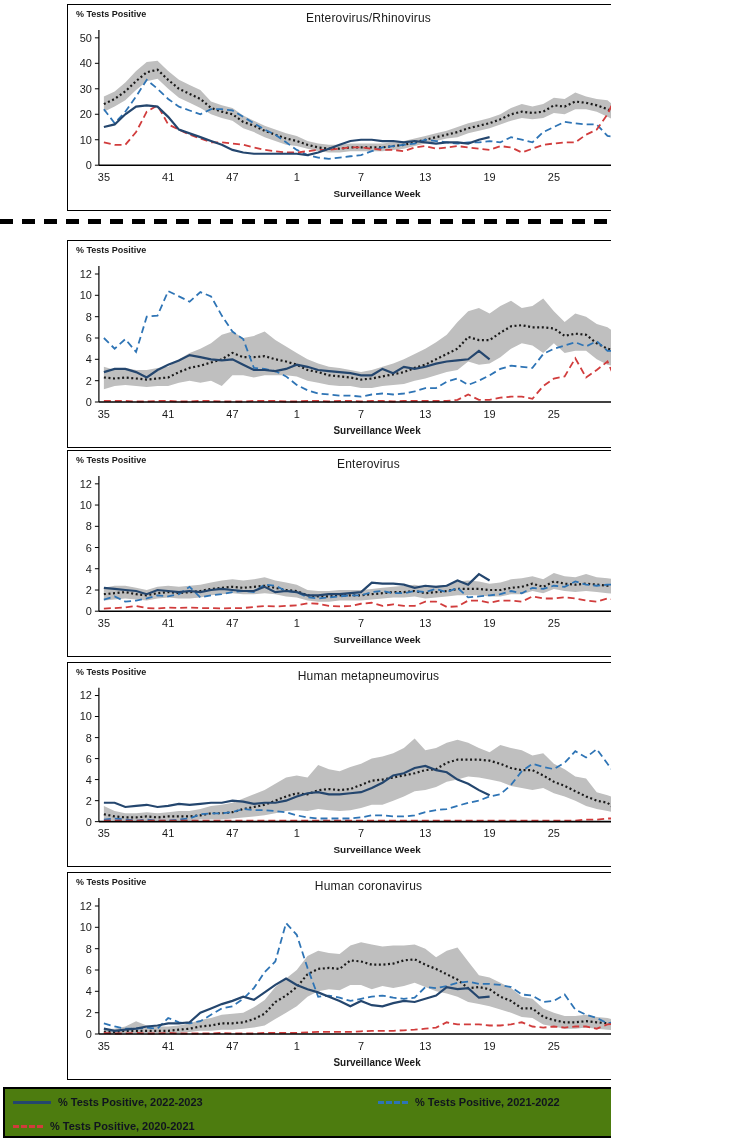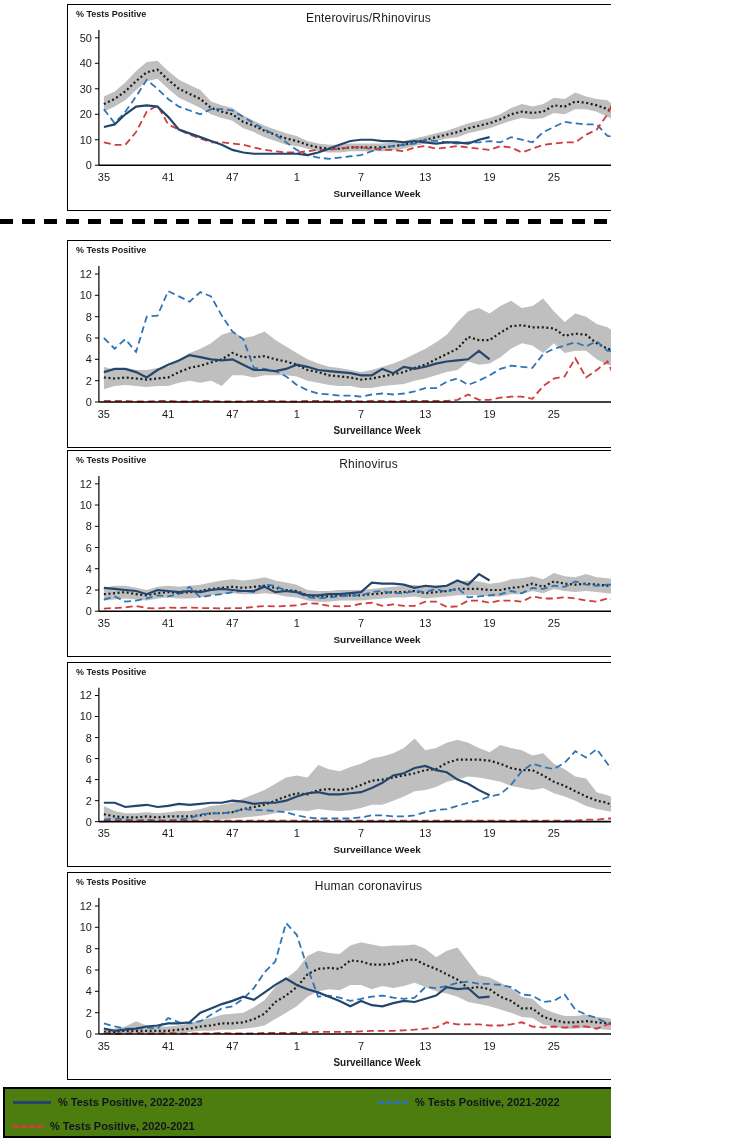--- a/index.html
+++ b/index.html
@@ -96,21 +96,21 @@
         <text class="tick" x="358.5" y="177" text-anchor="middle">13</text>
         <text class="tick" x="423.0" y="177" text-anchor="middle">19</text>
         <text class="tick" x="487.5" y="177" text-anchor="middle">25</text>
         <text class="tick" x="552.0" y="177" text-anchor="middle">31</text>
         <text class="xlab" x="310.1" y="193" text-anchor="middle">Surveillance Week</text>
       </svg>
   </div>
 
   <div class="panel" style="top:450px;">
     <div class="ylab">% Tests Positive</div>
-    <div class="title">Rhinovirus</div>
+    <div class="title">Enterovirus</div>
     <svg class="plot" viewBox="0 0 603 206" preserveAspectRatio="none">
         <polygon points="36.0,137.5 46.8,135.4 57.5,135.4 68.3,137.5 79.0,139.7 89.8,136.5 100.5,135.4 111.3,136.5 122.0,135.4 132.8,134.3 143.5,132.2 154.3,130.1 165.0,129.0 175.8,130.1 186.5,129.0 197.3,126.9 208.0,130.1 218.8,132.2 229.5,134.3 240.3,139.7 251.0,140.7 261.8,140.7 272.5,139.7 283.3,139.7 294.0,139.7 304.8,138.6 315.5,137.5 326.3,136.5 337.0,135.4 347.8,134.3 358.5,136.5 369.3,135.4 380.0,134.3 390.8,131.1 401.5,130.1 412.3,131.1 423.0,133.3 433.8,132.2 444.5,129.0 455.3,127.9 466.0,125.8 476.8,129.0 487.5,122.6 498.3,125.8 509.0,126.9 519.8,123.7 530.5,126.9 541.3,127.9 552.0,129.0 562.8,131.1 573.5,130.1 584.3,135.4 584.3,147.1 573.5,143.9 562.8,145.0 552.0,143.9 541.3,142.9 530.5,141.8 519.8,140.7 509.0,141.8 498.3,140.7 487.5,138.6 476.8,142.9 466.0,140.7 455.3,143.9 444.5,143.9 433.8,146.1 423.0,146.1 412.3,145.0 401.5,145.0 390.8,145.0 380.0,146.1 369.3,147.1 358.5,148.2 347.8,146.1 337.0,147.1 326.3,147.1 315.5,148.2 304.8,149.3 294.0,150.3 283.3,150.3 272.5,150.3 261.8,151.4 251.0,151.4 240.3,150.3 229.5,147.1 218.8,146.1 208.0,143.9 197.3,142.9 186.5,143.9 175.8,143.9 165.0,142.9 154.3,143.9 143.5,145.0 132.8,147.1 122.0,148.2 111.3,148.2 100.5,147.1 89.8,148.2 79.0,150.3 68.3,149.3 57.5,148.2 46.8,149.3 36.0,150.3" fill="#bfbfbf" stroke="none"></polygon>
         <path d="M36.0 143.9L46.8 142.9L57.5 141.8L68.3 143.9L79.0 145.0L89.8 142.9L100.5 141.8L111.3 142.9L122.0 141.8L132.8 140.7L143.5 138.6L154.3 137.5L165.0 136.5L175.8 137.5L186.5 136.5L197.3 135.4L208.0 137.5L218.8 139.7L229.5 140.7L240.3 145.0L251.0 146.1L261.8 146.1L272.5 145.0L283.3 145.0L294.0 145.0L304.8 143.9L315.5 142.9L326.3 141.8L337.0 141.8L347.8 140.7L358.5 142.9L369.3 141.8L380.0 140.7L390.8 138.6L401.5 138.6L412.3 138.6L423.0 139.7L433.8 139.7L444.5 137.5L455.3 136.5L466.0 133.3L476.8 136.5L487.5 131.1L498.3 133.3L509.0 134.3L519.8 133.3L530.5 134.3L541.3 135.4L552.0 136.5L562.8 137.5L573.5 137.5L584.3 141.8" fill="none" stroke="#1a1a1a" stroke-width="2.2" stroke-dasharray="2 2.6"></path>
         <path d="M36.0 149.3L46.8 146.1L57.5 151.4L68.3 150.3L79.0 148.2L89.8 145.0L100.5 146.1L111.3 143.9L122.0 136.5L132.8 147.1L143.5 145.0L154.3 143.9L165.0 141.8L175.8 140.7L186.5 141.8L197.3 134.3L208.0 135.4L218.8 140.7L229.5 141.8L240.3 147.1L251.0 148.2L261.8 147.1L272.5 146.1L283.3 145.0L294.0 145.0L304.8 141.8L315.5 140.7L326.3 142.9L337.0 142.9L347.8 140.7L358.5 141.8L369.3 138.6L380.0 141.8L390.8 137.5L401.5 147.1L412.3 146.1L423.0 145.0L433.8 143.9L444.5 140.7L455.3 142.9L466.0 137.5L476.8 138.6L487.5 135.4L498.3 136.5L509.0 131.1L519.8 134.3L530.5 135.4L541.3 134.3L552.0 134.3L562.8 132.2L573.5 134.3L584.3 140.7" fill="none" stroke="#2e74b5" stroke-width="1.8" stroke-dasharray="7 4"></path>
         <path d="M36.0 158.3L46.8 157.8L57.5 157.3L68.3 155.7L79.0 157.8L89.8 158.3L100.5 157.3L111.3 157.8L122.0 157.3L132.8 157.8L143.5 157.8L154.3 158.3L165.0 157.8L175.8 157.8L186.5 156.7L197.3 155.7L208.0 156.2L218.8 155.7L229.5 155.1L240.3 153.0L251.0 153.5L261.8 155.7L272.5 156.2L283.3 155.7L294.0 153.5L304.8 152.5L315.5 155.7L326.3 154.1L337.0 155.7L347.8 155.7L358.5 151.4L369.3 151.4L380.0 156.7L390.8 156.2L401.5 150.3L412.3 150.3L423.0 152.5L433.8 150.3L444.5 150.3L455.3 151.4L466.0 146.1L476.8 148.2L487.5 148.2L498.3 147.1L509.0 148.2L519.8 150.3L530.5 151.4L541.3 148.2L552.0 150.3L562.8 152.5L573.5 148.2L584.3 152.5" fill="none" stroke="#d13c3c" stroke-width="1.8" stroke-dasharray="7 4"></path>
         <path d="M36.0 137.5L46.8 138.6L57.5 139.7L68.3 140.7L79.0 143.9L89.8 139.7L100.5 140.7L111.3 141.8L122.0 140.7L132.8 141.8L143.5 139.7L154.3 138.6L165.0 139.7L175.8 140.7L186.5 140.7L197.3 136.5L208.0 141.8L218.8 140.7L229.5 141.8L240.3 145.0L251.0 145.0L261.8 143.9L272.5 143.9L283.3 142.9L294.0 141.8L304.8 132.2L315.5 133.3L326.3 133.3L337.0 134.3L347.8 137.5L358.5 135.4L369.3 136.5L380.0 135.4L390.8 130.1L401.5 134.3L412.3 123.7L423.0 130.1" fill="none" stroke="#24466e" stroke-width="2.2"></path>
         <line x1="31" y1="25" x2="31" y2="161" stroke="#000000" stroke-width="1.2"></line>
         <line x1="31" y1="161" x2="592" y2="161" stroke="#000000" stroke-width="1.6"></line>
         <line x1="27" y1="161.0" x2="31" y2="161.0" stroke="#000000" stroke-width="1"></line>
         <text class="tick" x="24" y="165.0" text-anchor="end">0</text>
@@ -134,20 +134,21 @@
         <text class="tick" x="358.5" y="177" text-anchor="middle">13</text>
         <text class="tick" x="423.0" y="177" text-anchor="middle">19</text>
         <text class="tick" x="487.5" y="177" text-anchor="middle">25</text>
         <text class="tick" x="552.0" y="177" text-anchor="middle">31</text>
         <text class="xlab" x="310.1" y="193" text-anchor="middle">Surveillance Week</text>
       </svg>
   </div>
 
   <div class="panel" style="top:662px;height:203px;">
     <div class="ylab">% Tests Positive</div>
+    <div class="title">Human metapneumovirus</div>
     <svg class="plot" viewBox="0 0 603 206" preserveAspectRatio="none">
         <polygon points="36.0,145.0 46.8,150.3 57.5,152.5 68.3,152.5 79.0,151.4 89.8,152.5 100.5,151.4 111.3,150.3 122.0,150.3 132.8,148.2 143.5,145.0 154.3,143.9 165.0,141.8 175.8,137.5 186.5,133.3 197.3,129.0 208.0,122.6 218.8,116.2 229.5,114.1 240.3,116.2 251.0,103.4 261.8,107.7 272.5,109.8 283.3,105.5 294.0,102.3 304.8,97.0 315.5,94.9 326.3,91.7 337.0,86.3 347.8,76.7 358.5,88.5 369.3,86.3 380.0,81.0 390.8,77.8 401.5,81.0 412.3,86.3 423.0,90.6 433.8,83.1 444.5,86.3 455.3,88.5 466.0,93.8 476.8,91.7 487.5,102.3 498.3,107.7 509.0,115.1 519.8,117.3 530.5,131.1 541.3,134.3 552.0,137.5 562.8,145.0 573.5,147.1 584.3,148.2 584.3,157.8 573.5,156.7 562.8,155.7 552.0,152.5 541.3,150.3 530.5,148.2 519.8,145.0 509.0,139.7 498.3,135.4 487.5,132.2 476.8,126.9 466.0,129.0 455.3,126.9 444.5,124.7 433.8,120.5 423.0,118.3 412.3,116.2 401.5,115.1 390.8,118.3 380.0,120.5 369.3,125.8 358.5,129.0 347.8,130.1 337.0,135.4 326.3,139.7 315.5,143.9 304.8,143.9 294.0,147.1 283.3,149.3 272.5,150.3 261.8,149.3 251.0,148.2 240.3,150.3 229.5,149.3 218.8,150.3 208.0,152.5 197.3,154.6 186.5,155.7 175.8,156.7 165.0,157.8 154.3,158.9 143.5,158.9 132.8,158.9 122.0,159.9 111.3,159.9 100.5,159.9 89.8,159.9 79.0,159.9 68.3,159.9 57.5,159.9 46.8,159.9 36.0,158.9" fill="#bfbfbf" stroke="none"></polygon>
         <path d="M36.0 153.5L46.8 155.7L57.5 156.7L68.3 156.7L79.0 155.7L89.8 156.7L100.5 155.7L111.3 155.7L122.0 155.7L132.8 154.6L143.5 152.5L154.3 152.5L165.0 151.4L175.8 148.2L186.5 146.1L197.3 143.9L208.0 139.7L218.8 135.4L229.5 132.2L240.3 133.3L251.0 129.0L261.8 127.9L272.5 129.0L283.3 127.9L294.0 123.7L304.8 119.4L315.5 118.3L326.3 116.2L337.0 114.1L347.8 111.9L358.5 108.7L369.3 107.7L380.0 101.3L390.8 98.1L401.5 98.1L412.3 98.1L423.0 99.1L433.8 102.3L444.5 106.6L455.3 108.7L466.0 108.7L476.8 114.1L487.5 120.5L498.3 124.7L509.0 130.1L519.8 135.4L530.5 139.7L541.3 141.8L552.0 151.4L562.8 150.3L573.5 154.6L584.3 154.6" fill="none" stroke="#1a1a1a" stroke-width="2.2" stroke-dasharray="2 2.6"></path>
         <path d="M36.0 158.9L46.8 157.8L57.5 158.9L68.3 159.9L79.0 158.9L89.8 159.9L100.5 159.9L111.3 158.9L122.0 157.8L132.8 153.5L143.5 152.5L154.3 152.5L165.0 151.4L175.8 148.2L186.5 149.3L197.3 149.3L208.0 150.3L218.8 151.4L229.5 154.6L240.3 156.7L251.0 157.8L261.8 157.8L272.5 157.8L283.3 157.8L294.0 156.7L304.8 154.6L315.5 154.6L326.3 155.7L337.0 155.7L347.8 154.6L358.5 151.4L369.3 149.3L380.0 148.2L390.8 145.0L401.5 141.8L412.3 139.7L423.0 135.4L433.8 133.3L444.5 123.7L455.3 109.8L466.0 102.3L476.8 105.5L487.5 107.7L498.3 101.3L509.0 89.5L519.8 95.9L530.5 87.4L541.3 102.3L552.0 116.2L562.8 119.4L573.5 125.8L584.3 130.1" fill="none" stroke="#2e74b5" stroke-width="1.8" stroke-dasharray="7 4"></path>
         <path d="M36.0 159.9L46.8 159.9L57.5 159.9L68.3 159.9L79.0 159.9L89.8 159.9L100.5 159.9L111.3 159.9L122.0 159.9L132.8 159.9L143.5 159.9L154.3 159.9L165.0 159.9L175.8 159.9L186.5 159.9L197.3 159.9L208.0 159.9L218.8 159.9L229.5 159.9L240.3 159.9L251.0 159.9L261.8 159.9L272.5 159.9L283.3 159.9L294.0 159.9L304.8 159.9L315.5 159.9L326.3 159.9L337.0 159.9L347.8 159.9L358.5 159.9L369.3 159.9L380.0 159.9L390.8 159.9L401.5 159.9L412.3 159.9L423.0 159.9L433.8 159.9L444.5 159.9L455.3 159.9L466.0 159.9L476.8 159.9L487.5 159.9L498.3 159.9L509.0 159.9L519.8 158.9L530.5 158.9L541.3 157.8L552.0 157.8L562.8 158.9L573.5 157.8L584.3 157.8" fill="none" stroke="#d13c3c" stroke-width="1.8" stroke-dasharray="7 4"></path>
         <path d="M36.0 141.8L46.8 141.8L57.5 146.1L68.3 145.0L79.0 143.9L89.8 146.1L100.5 145.0L111.3 142.9L122.0 143.9L132.8 142.9L143.5 141.8L154.3 141.8L165.0 139.7L175.8 140.7L186.5 142.9L197.3 141.8L208.0 141.8L218.8 139.7L229.5 135.4L240.3 132.2L251.0 131.1L261.8 133.3L272.5 133.3L283.3 132.2L294.0 131.1L304.8 126.9L315.5 121.5L326.3 114.1L337.0 111.9L347.8 106.6L358.5 104.5L369.3 108.7L380.0 110.9L390.8 118.3L401.5 122.6L412.3 129.0L423.0 134.3" fill="none" stroke="#24466e" stroke-width="2.2"></path>
         <line x1="31" y1="25" x2="31" y2="161" stroke="#000000" stroke-width="1.2"></line>
         <line x1="31" y1="161" x2="592" y2="161" stroke="#000000" stroke-width="1.6"></line>
         <line x1="27" y1="161.0" x2="31" y2="161.0" stroke="#000000" stroke-width="1"></line>
         <text class="tick" x="24" y="165.0" text-anchor="end">0</text>

